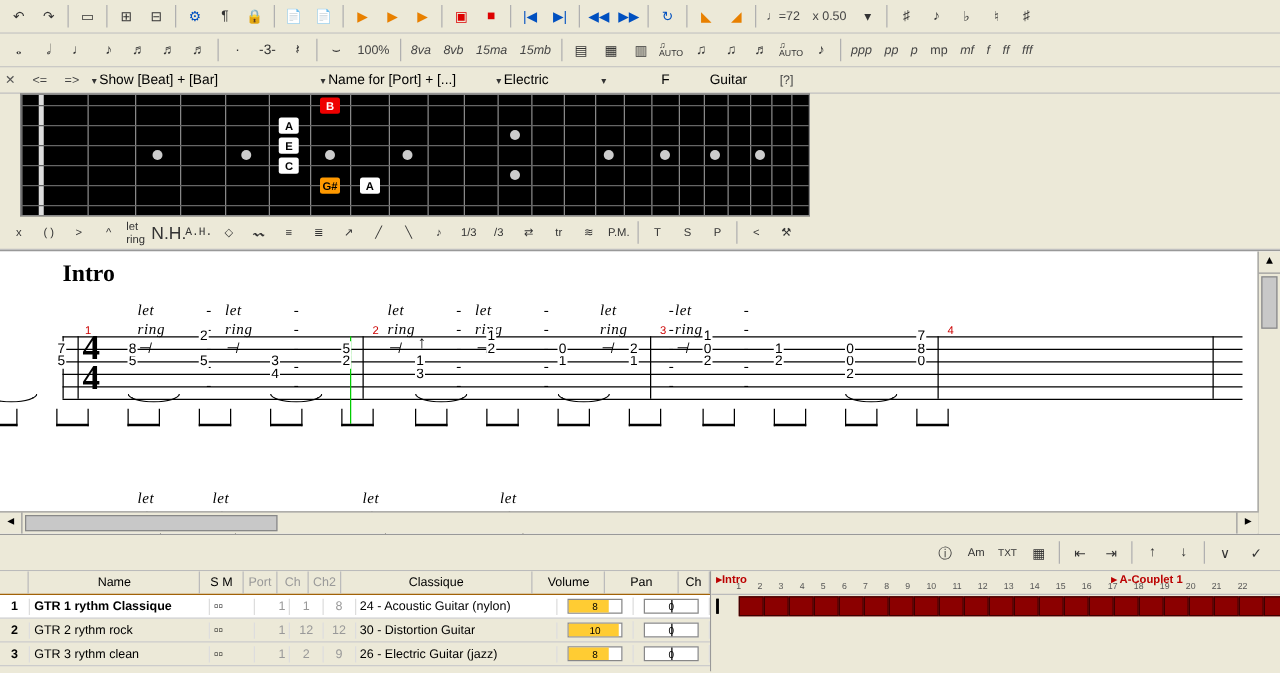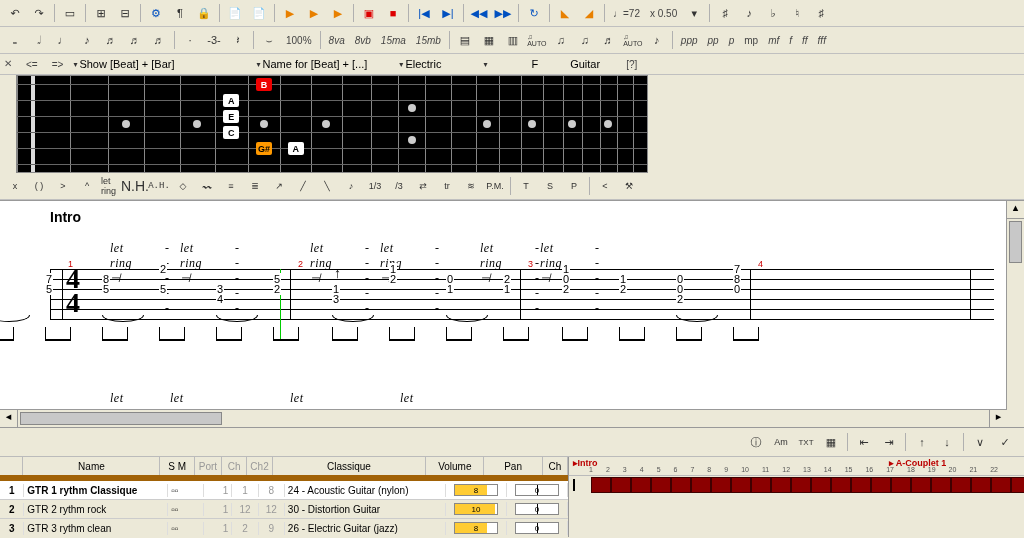--- a/index.html
+++ b/index.html
@@ -17,38 +17,38 @@
 .fretboard{background:#000;height:96px;position:relative;margin:0 0 0 16px;border:1px solid #888;width:630px}
 .fret-line{position:absolute;top:0;bottom:0;width:1px;background:#888}
 .string-line{position:absolute;left:0;right:0;height:1px;background:#666}
 .fret-dot{position:absolute;width:8px;height:8px;border-radius:50%;background:#ccc}
 .note-badge{position:absolute;width:16px;height:13px;font-size:9px;color:#000;display:flex;align-items:center;justify-content:center;border-radius:2px;font-weight:bold}
 .note-white{background:#fff}
 .note-red{background:#e00;color:#fff}
 .note-orange{background:#f90}
 .score{background:#fff;position:relative;height:226px;overflow:hidden;border-top:1px solid #999;border-bottom:1px solid #999}
 .score-inner{padding:8px 40px 0 50px;font-family:'Times New Roman',serif}
-.section-label{font-weight:bold;font-size:14px;font-family:Liberation Sans, sans-serif}
+.section-label{font-weight:bold;font-size:19px;font-family:Liberation Serif, serif}
 .letring-row{font-style:italic;font-size:12px;font-family:'Times New Roman',serif;letter-spacing:0.5px;position:absolute}
 .tab-staff{position:absolute;left:50px;right:30px;top:68px}
 .staff-line{position:absolute;left:0;right:0;height:1px;background:#000}
 .barline{position:absolute;top:0;width:1px;height:50px;background:#000}
 .timesig{position:absolute;font-family:'Times New Roman',serif;font-size:28px;font-weight:bold;line-height:24px}
 .tabnum{position:absolute;font-size:11px;font-family:Arial;background:#fff;padding:0 1px}
 .beam{position:absolute;height:12px;border-left:1px solid #000;border-right:1px solid #000;border-bottom:2px solid #000}
 .playhead{position:absolute;top:0;bottom:0;width:1px;background:#0c0}
 .measnum{position:absolute;font-size:9px;color:#c00}
 .tie{position:absolute;border:1px solid #000;border-top:none;border-radius:0 0 50% 50%/0 0 100% 100%;height:6px}
 .scroll-v{position:absolute;right:0;top:0;bottom:0;width:17px;background:#ece9d8;border-left:1px solid #999}
 .scroll-h{position:absolute;left:0;right:17px;bottom:0;height:17px;background:#ece9d8;border-top:1px solid #999}
 .scroll-thumb{background:#c8c8c8;border:1px solid #888}
 .mid-toolbar{height:24px;display:flex;justify-content:flex-end;align-items:center;padding:2px 8px;gap:3px;background:#ece9d8;border-bottom:1px solid #bbb}
 .tracks{display:flex;height:80px}
 .track-table{width:568px;background:#ece9d8;overflow:hidden;border-right:1px solid #999}
-.tt-head{display:flex;height:18px;background:#ece9d8;border-bottom:6px solid #a16207;font-size:10px}
+.tt-head{display:flex;height:18px;background:#ece9d8;border-bottom:1px solid #a16207;font-size:10px}
 .tt-head>div{border-right:1px solid #bbb;padding:2px 3px;display:flex;align-items:center;justify-content:center}
 .tt-row{display:flex;height:18px;border-bottom:1px solid #ccc;font-size:10px;align-items:center}
 .tt-row>div{border-right:1px solid #ddd;padding:1px 3px;overflow:hidden;white-space:nowrap}
 .tt-num{width:18px;text-align:center;font-weight:bold}
 .tt-name{width:142px}
 .tt-sm{width:30px}
 .tt-port{width:22px;text-align:right;color:#999}
 .tt-ch{width:20px;text-align:center;color:#999}
 .tt-inst{width:160px}
 .tt-vol{width:56px;display:flex;align-items:center;justify-content:center}
@@ -162,21 +162,21 @@
   <span class="fb-close">✕</span>
   <span class="tb-txt">&lt;=</span>
   <span class="tb-txt">=&gt;</span>
   <span class="fb-combo">
       <span class="arrow">▾</span>
       <span>Show [Beat] + [Bar]</span>
     </span>
   <span style="width:70px"></span>
   <span class="fb-combo">
       <span class="arrow">▾</span>
-      <span>Name for [Beat] + [...]</span>
+      <span>Name for [Port] + [...]</span>
     </span>
   <span style="width:20px"></span>
   <span class="fb-combo">
       <span class="arrow">▾</span>
       <span>Electric</span>
     </span>
   <span style="width:30px"></span>
   <span class="fb-combo">
       <span class="arrow">▾</span>
       <span></span>

